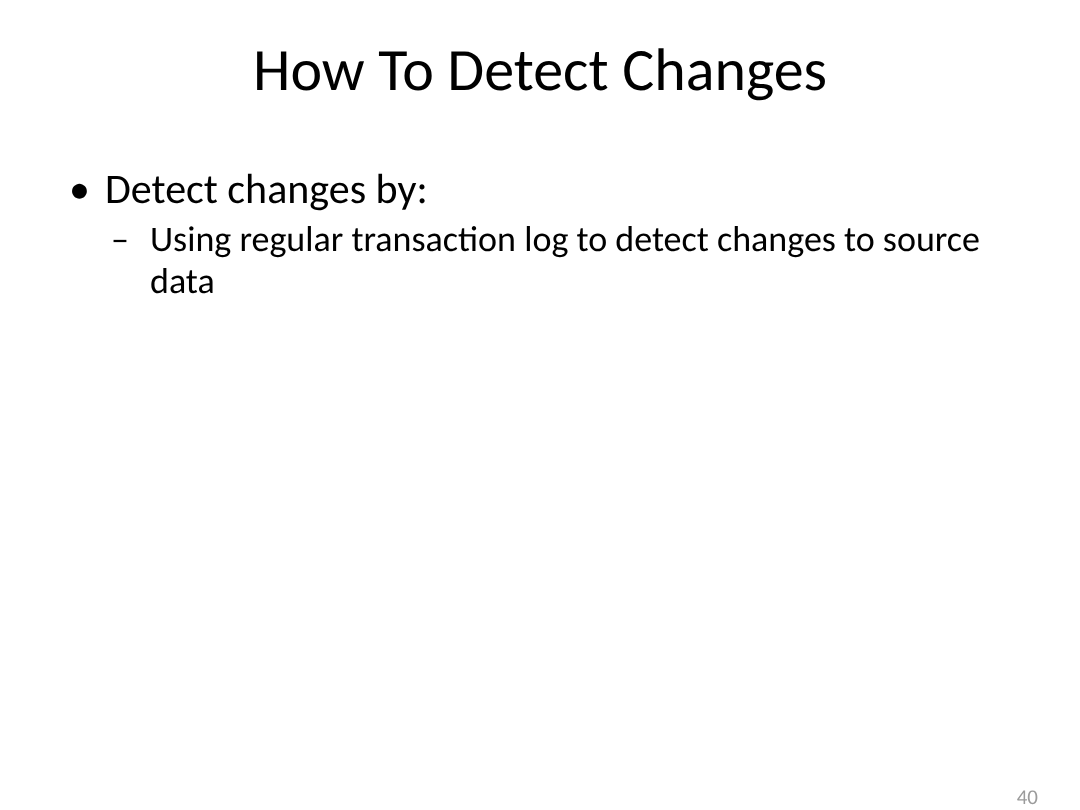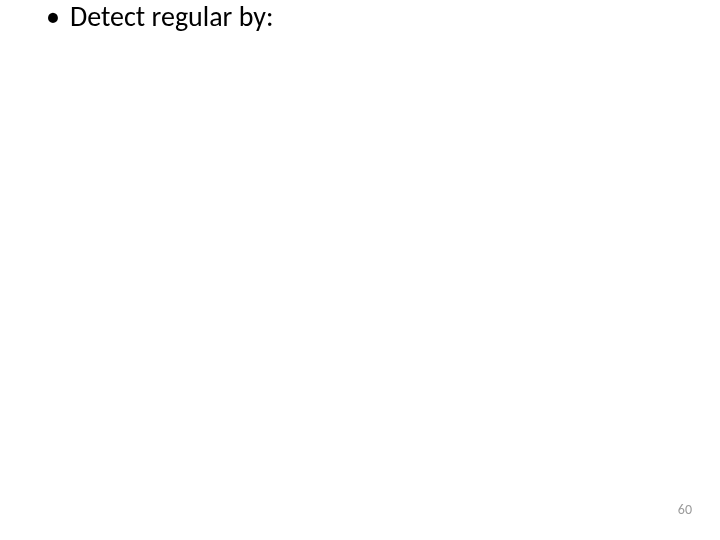--- a/index.html
+++ b/index.html
@@ -68,23 +68,27 @@
     right: 28px;
     bottom: 22px;
     font-size: 14px;
     color: #9b9b9b;
   }
 </style>
 </head>
 <body>
 
 <div class="slide">
+  <div class="title">How To Detect Changes</div>
 
   <ul class="level1">
     <li>
-      <span>Detect regular by:</span>
+      <span>Detect changes by:</span>
       <ul class="level2">
+        <li>
+          <span>Using regular transaction log to detect changes to source data</span>
+        </li>
       </ul>
     </li>
   </ul>
 
-  <div class="pagenum">60</div>
+  <div class="pagenum">40</div>
 </div>
 
 </body></html>

